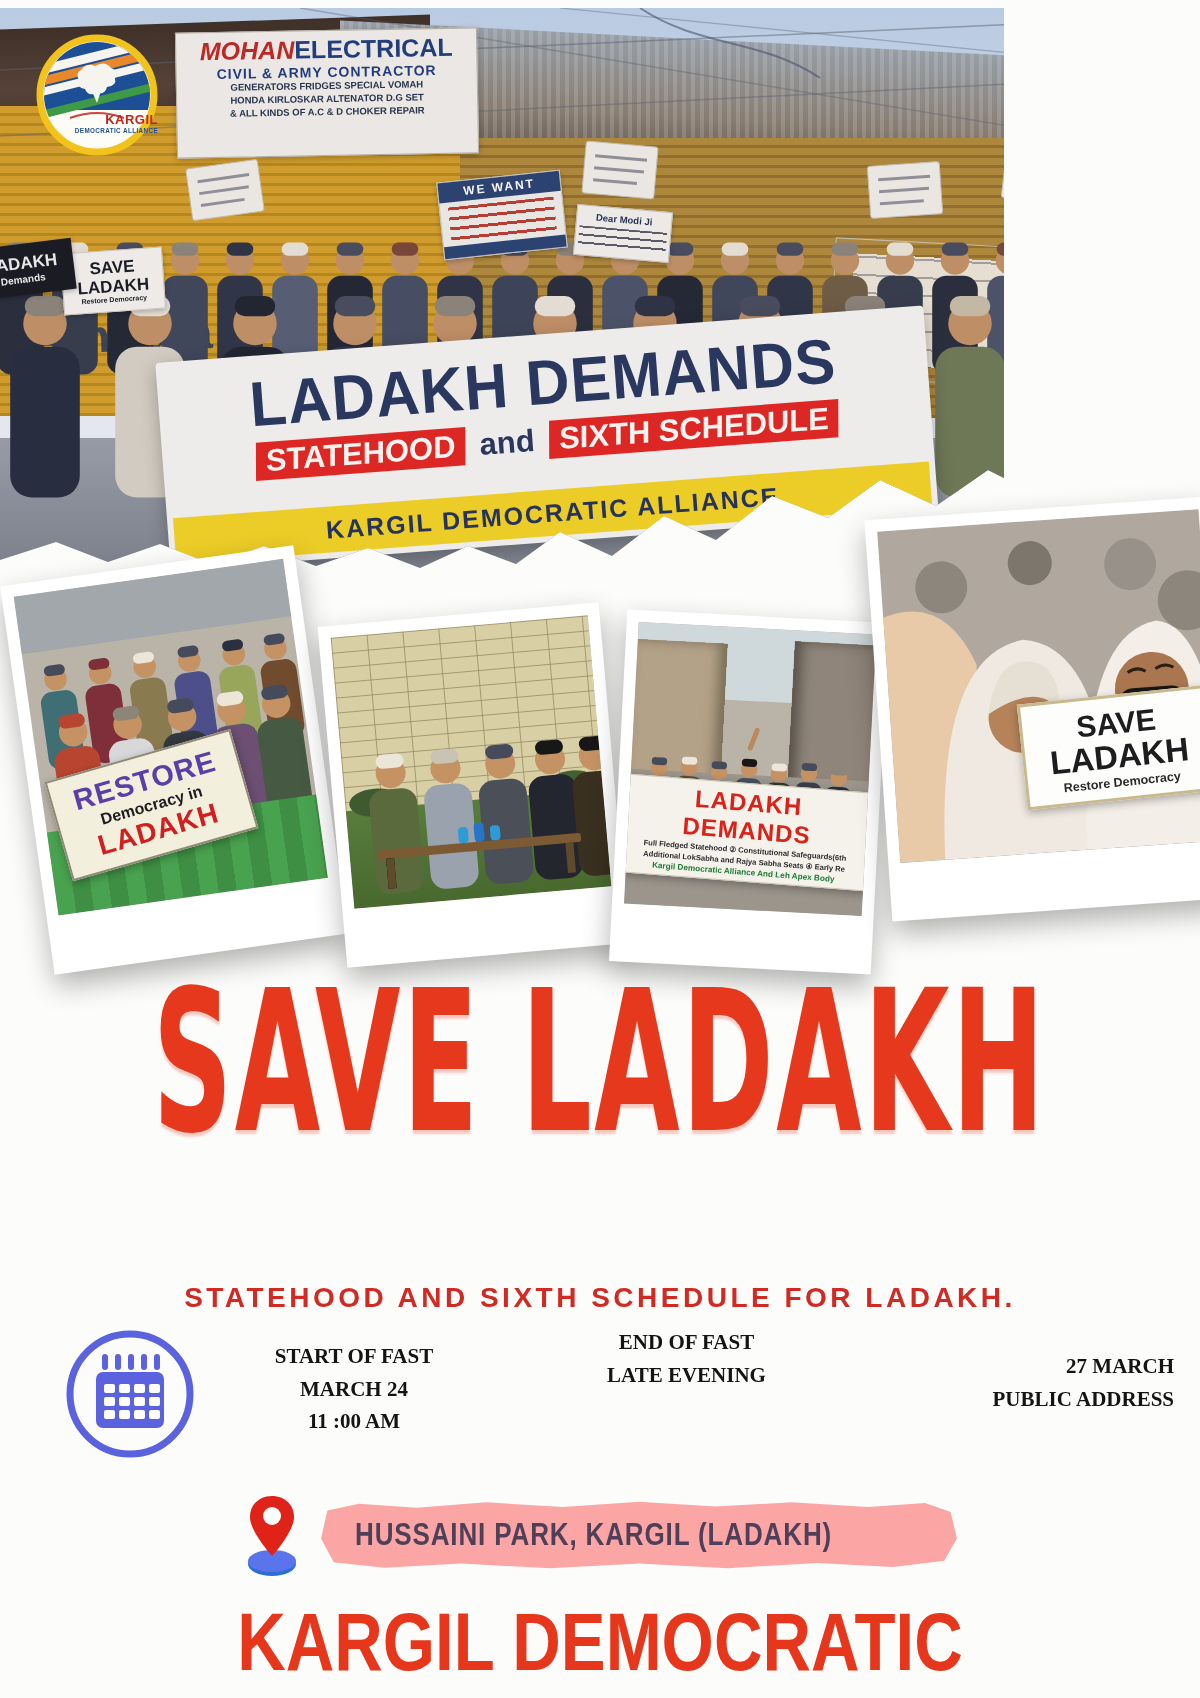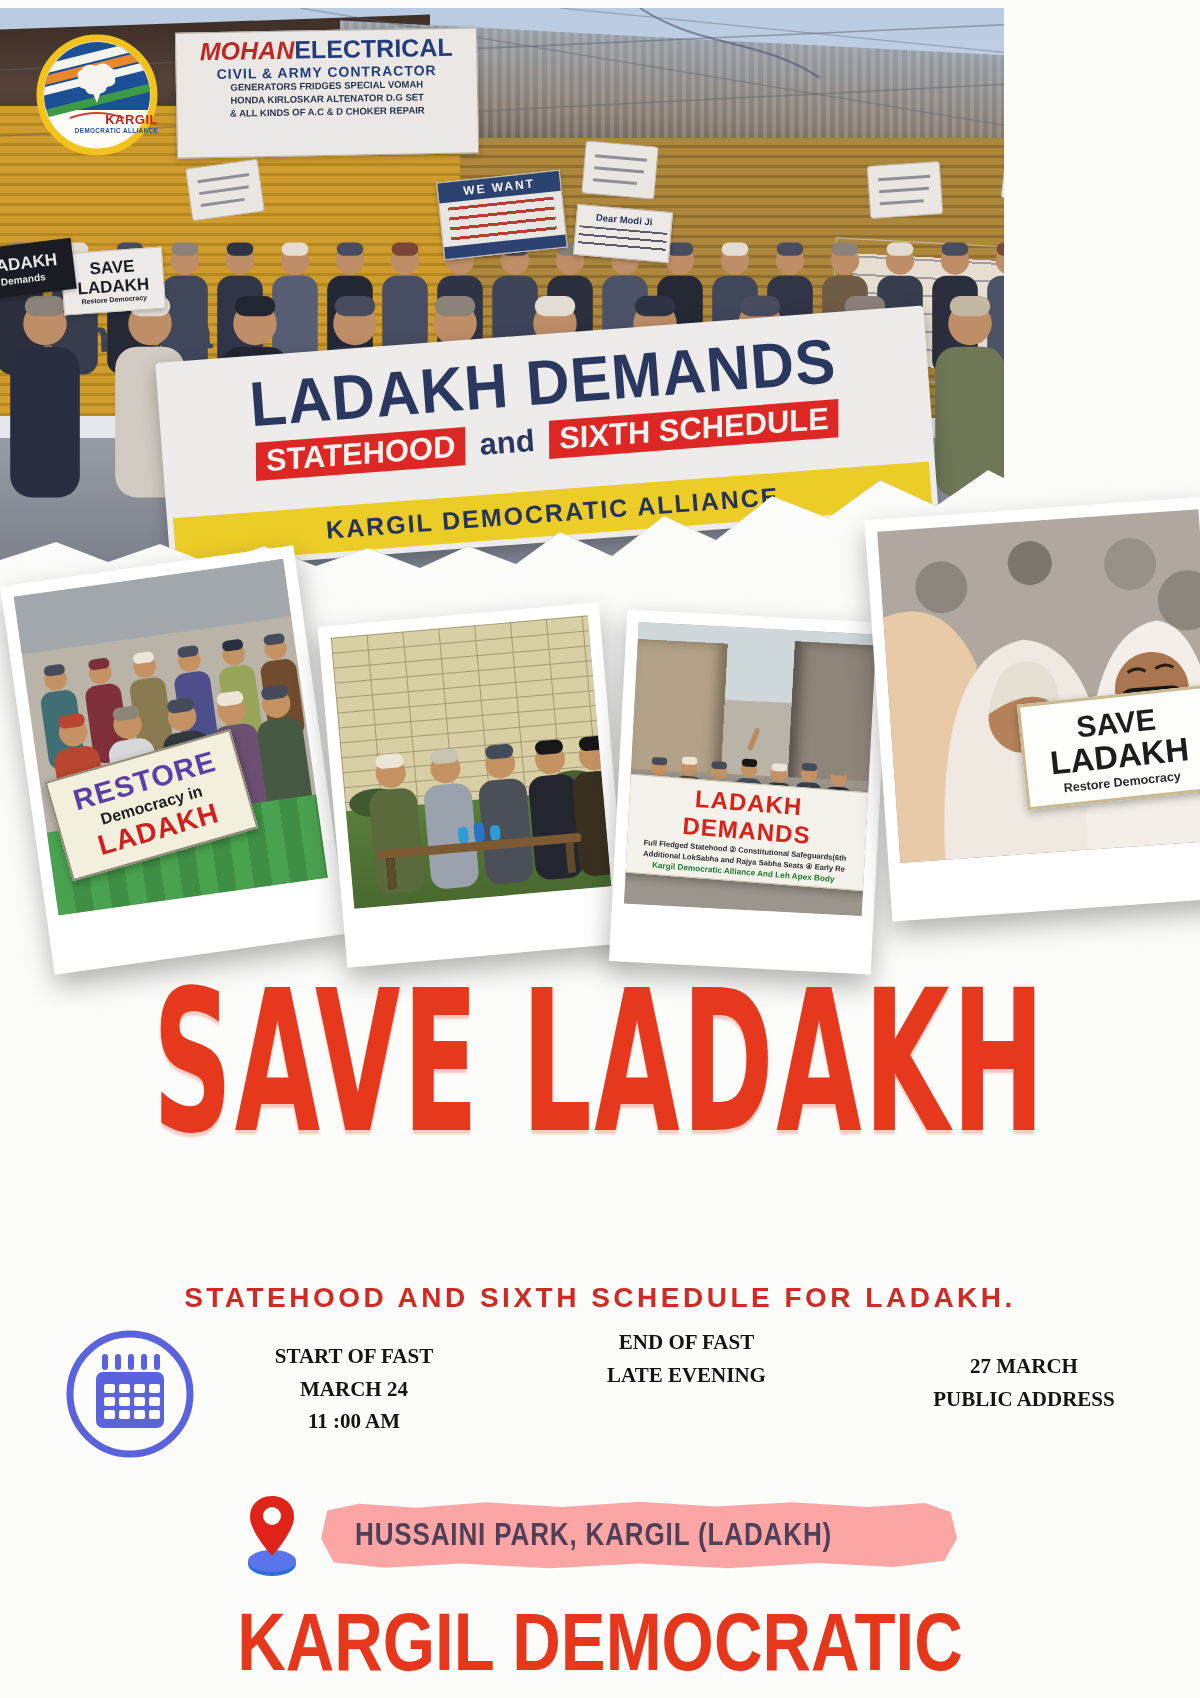--- a/index.html
+++ b/index.html
@@ -161,21 +161,21 @@
     font-weight:700;color:#1b1b1b;letter-spacing:4.5px;}
   .invite2{position:absolute;left:0;right:0;top:1282px;text-align:center;font-size:28px;
     font-weight:900;color:#d02a23;letter-spacing:3.5px;}
 
   .schedule{position:absolute;left:64px;right:50px;top:1322px;display:flex;align-items:flex-start;}
   .cal-wrap{width:140px;flex:0 0 140px;margin-top:6px;}
   .sch-col{font-family:"Liberation Serif",serif;font-weight:700;color:#141414;font-size:21px;
     line-height:1.55;text-align:center;}
   .sch-1{flex:0 0 300px;margin-top:18px;}
   .sch-2{flex:0 0 285px;margin-left:40px;margin-top:4px;}
-  .sch-3{flex:0 0 300px;margin-left:45px;margin-top:28px;}
+  .sch-3{flex:0 0 300px;margin-left:45px;margin-top:28px;text-align:right;}
 
   .location{position:absolute;left:0;right:0;top:1492px;display:flex;justify-content:center;
     align-items:center;gap:20px;}
   .highlight{background:#fca5a5;padding:16px 34px;
     clip-path:polygon(1% 14%,6% 4%,15% 10%,26% 2%,38% 9%,50% 1%,62% 8%,74% 2%,86% 9%,95% 3%,99% 16%,
       100% 55%,98% 88%,90% 97%,78% 91%,64% 99%,50% 92%,36% 99%,22% 92%,10% 98%,2% 90%,0 55%);}
   .highlight span{display:inline-block;font-size:31px;font-weight:900;color:#4f3f58;
     letter-spacing:1px;transform:scaleX(.84);transform-origin:left center;}
 
   .footer-title{position:absolute;left:0;right:0;top:1596px;text-align:center;}

